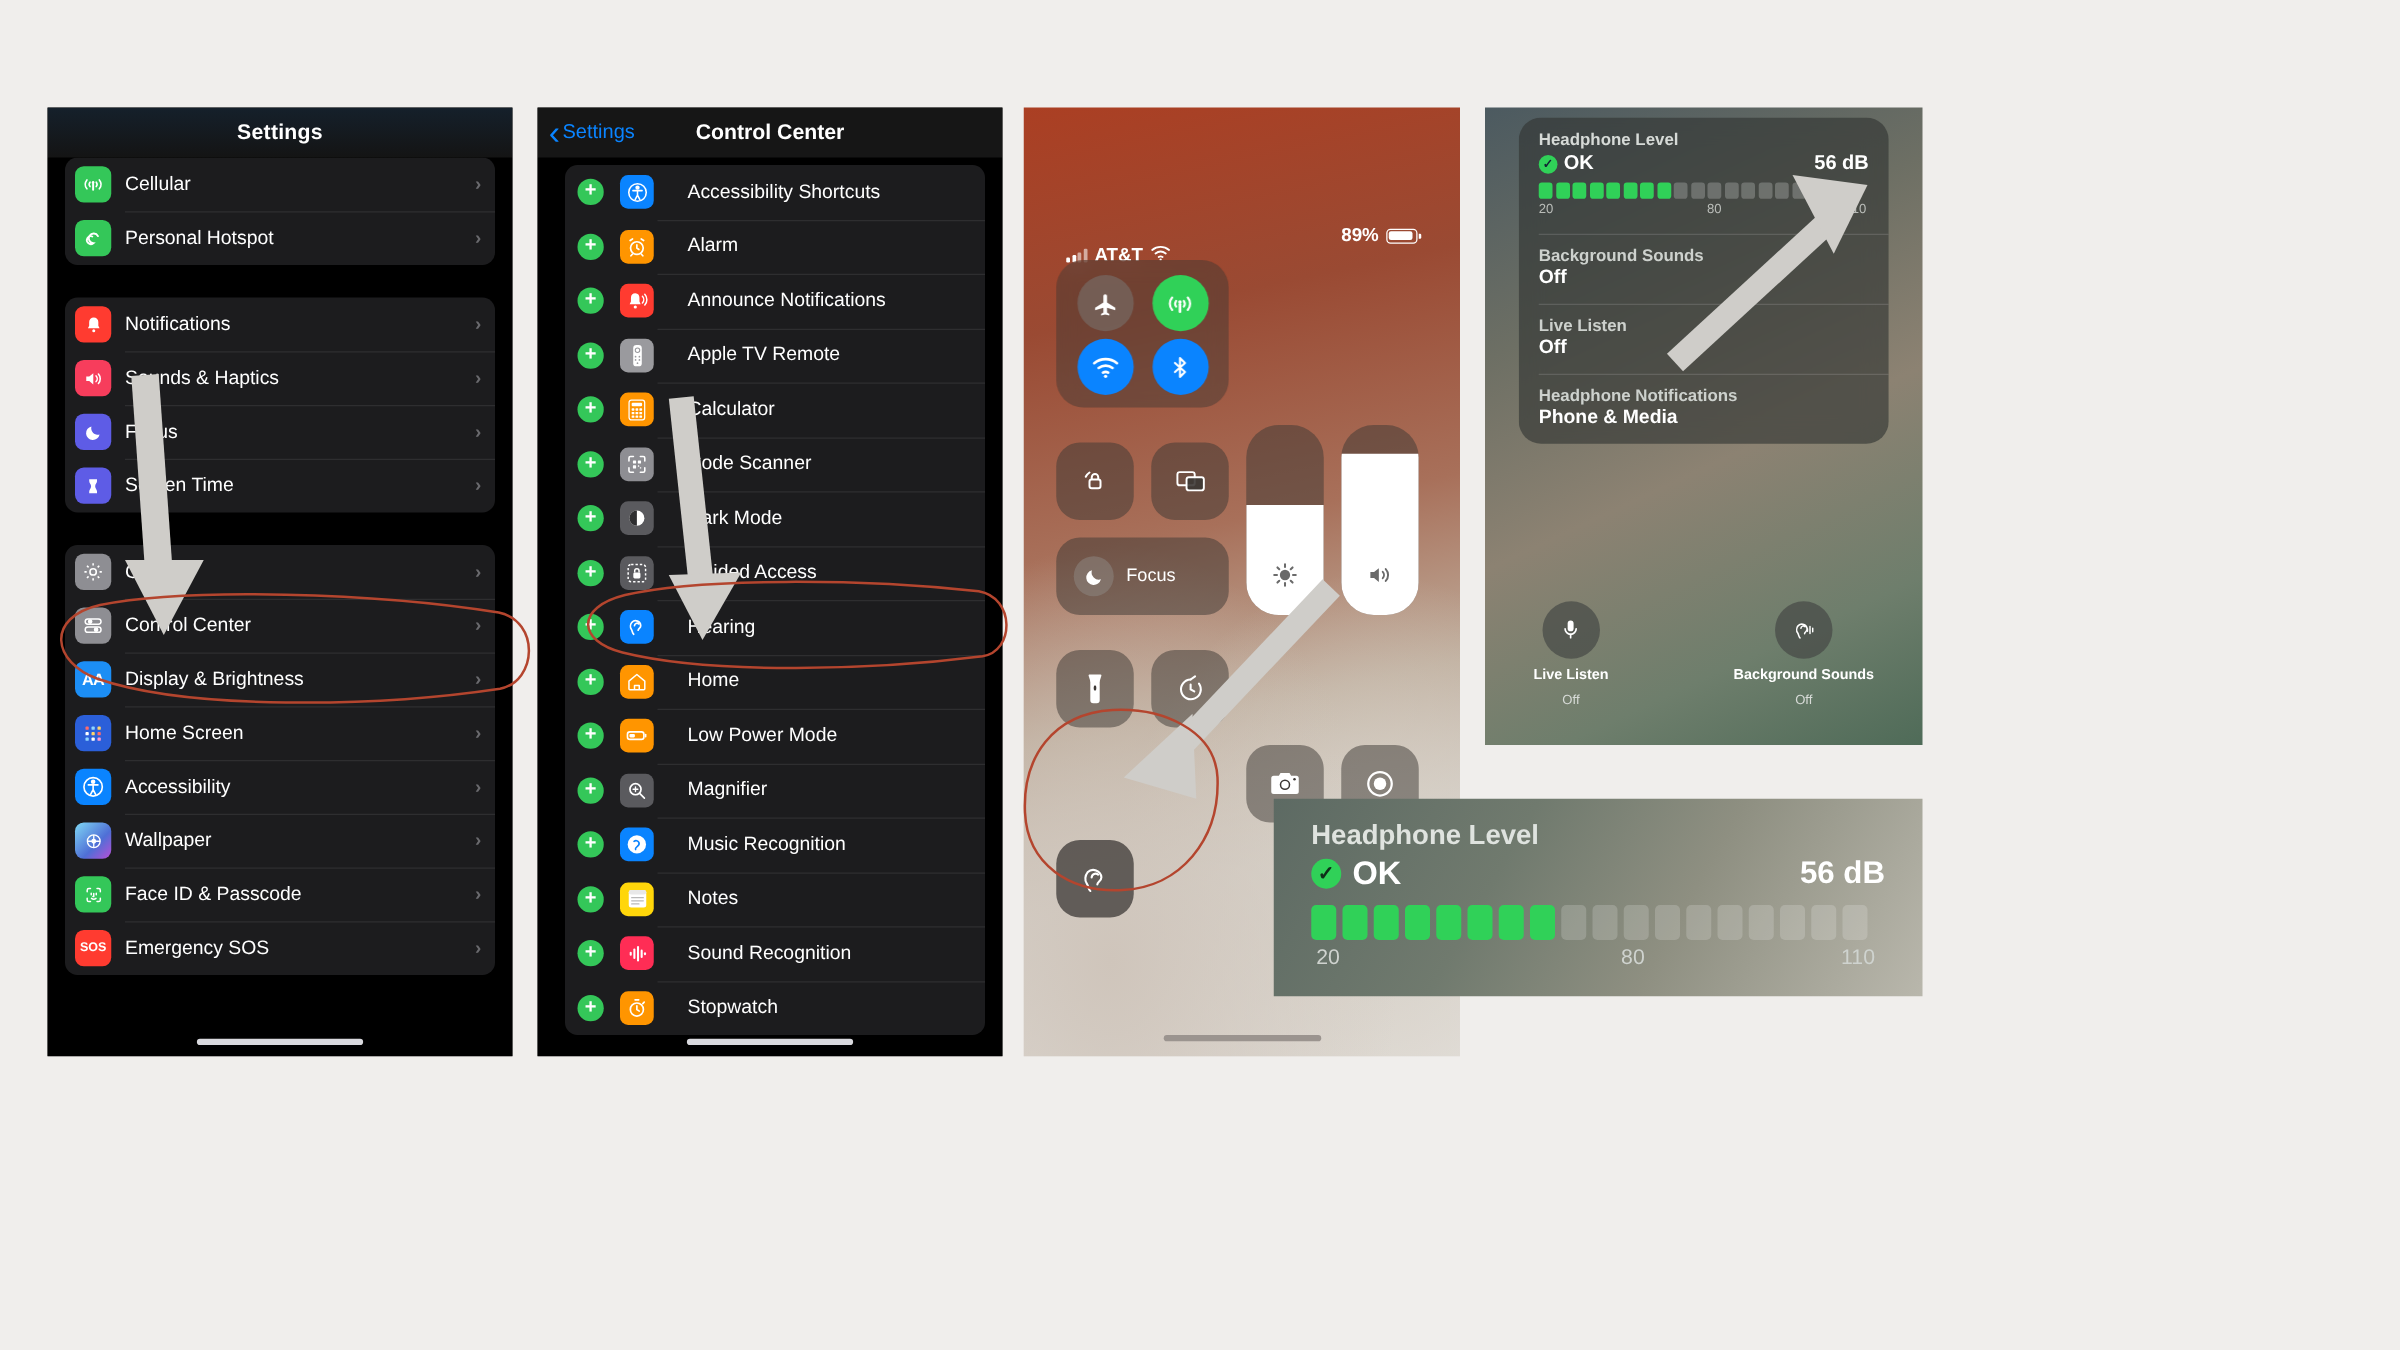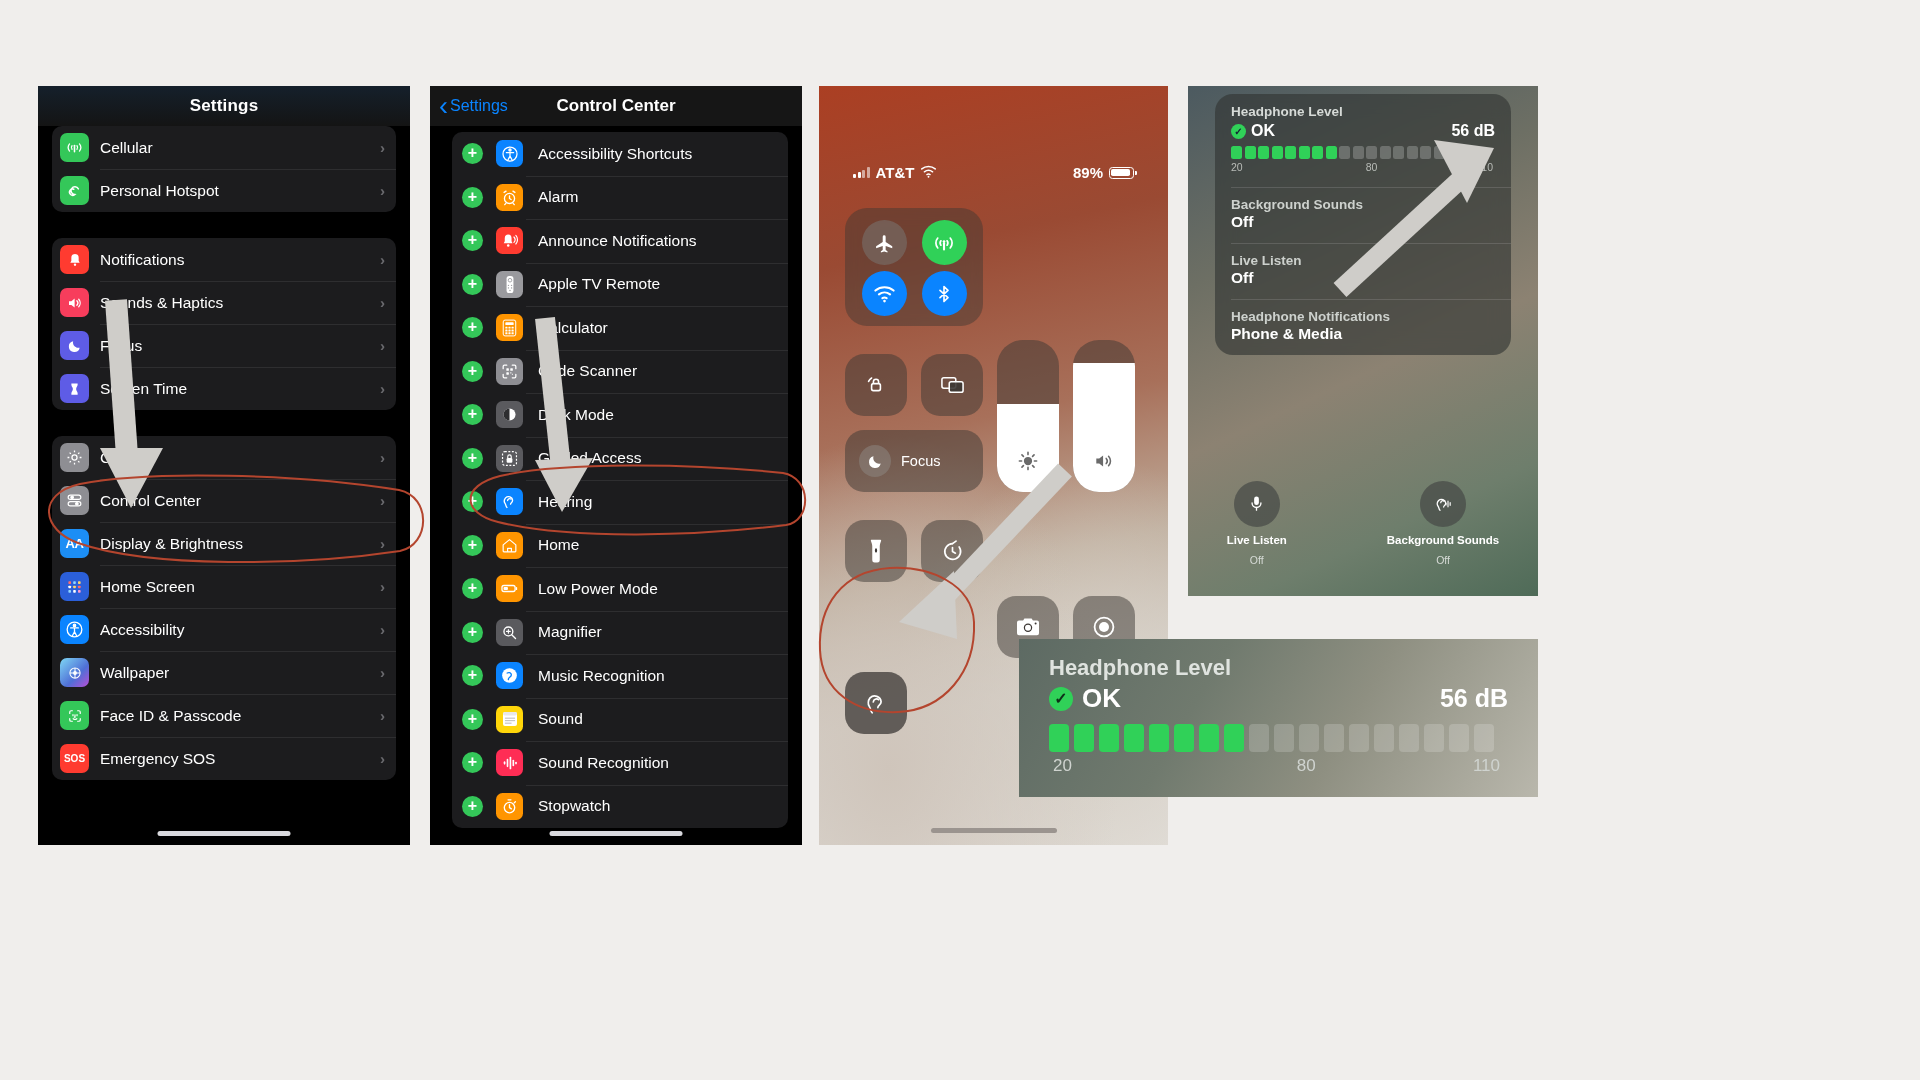--- a/index.html
+++ b/index.html
@@ -61,34 +61,34 @@
   .cc-grp{ background:#1c1c1e; border-radius:10px; margin: 6px 14px 0 22px; overflow:hidden;}
   .cc-row{ display:flex; align-items:center; height:43.5px; position:relative; padding-left:10px;}
   .cc-row + .cc-row::before{content:""; position:absolute; left:74px; right:0; top:0; height:1px; background:#2e2e30;}
   .plus{
     width:21px;height:21px;border-radius:50%;background:#34c759;flex:0 0 21px;
     display:flex;align-items:center;justify-content:center;color:#fff;font-size:16px;font-weight:600;line-height:0;
   }
   .plus span{ margin-top:-1px; }
   .cc-ic{ width:27px;height:27px;border-radius:6.5px;margin-left:13px;flex:0 0 27px;
           display:flex;align-items:center;justify-content:center;font-size:14px;color:#fff;overflow:hidden;}
-  .cc-label{ color:#fff; font-size:15.5px; margin-left:15px; white-space:nowrap;}
+  .cc-label{ color:#fff; font-size:15.5px; margin-left:27px; white-space:nowrap;}
   .homebar{ position:absolute; bottom:9px; left:50%; transform:translateX(-50%);
             width:133px;height:5px;border-radius:3px;background:#d9d9de;}
 
   
   #p3 { left: 819px; top: 86px; width: 349px; height: 759px;
         background:
           radial-gradient(120% 80% at 20% 90%, #cfc5bb 0%, rgba(207,197,187,0) 55%),
           radial-gradient(100% 60% at 80% 85%, #d8d2c9 0%, rgba(216,210,201,0) 60%),
           linear-gradient(168deg,#ab3f23 0%, #9a4a33 22%, #a8705a 44%, #bfae9d 62%, #d7d2cb 78%, #e6e3df 100%);
   }
   .cc-status{ position:absolute; top:78px; left:0; right:0; display:flex; align-items:center;
               justify-content:space-between; padding:0 34px; color:#fff; font-size:15px; font-weight:600;}
-  .cc-left{ display:flex; align-items:center; gap:6px;}
+  .cc-left{ display:flex; align-items:center; gap:6px;margin-top:32px;}
   .bars{ display:flex; align-items:flex-end; gap:1.5px; height:11px;}
   .bars i{ width:3px; background:#fff; border-radius:1px; display:block;}
   .bars i:nth-child(1){height:4px;} .bars i:nth-child(2){height:6px;}
   .bars i:nth-child(3){height:8.5px;opacity:.55;} .bars i:nth-child(4){height:11px;opacity:.55;}
   .cc-right{ display:flex; align-items:center; gap:6px;}
   .batt{ width:25px;height:12px;border:1.6px solid #fff;border-radius:3.4px;position:relative;}
   .batt::after{content:"";position:absolute;right:-3.6px;top:3.2px;width:2px;height:4.6px;background:#fff;border-radius:0 1px 1px 0;}
   .batt i{position:absolute;left:1.4px;top:1.4px;bottom:1.4px;width:83%;background:#fff;border-radius:1.8px;display:block;}
 
   .cc-grid{ position:absolute; top:122px; left:26px; right:26px; }
@@ -553,21 +553,21 @@
             </div>
           <div class="cc-ic" style="background:#ffd60a;">
             <svg width="20" height="20" viewBox="0 0 24 24">
               <rect x="3.6" y="3.6" width="16.8" height="16.8" rx="2.4" fill="#fff"></rect>
               <rect x="3.6" y="3.6" width="16.8" height="4.2" rx="2.4" fill="#e8e8e8"></rect>
               <g stroke="#b9b9b9" stroke-width="1.2" stroke-linecap="round">
                 <path d="M6.4 11h11.2M6.4 14h11.2M6.4 17h7"></path>
               </g>
             </svg>
           </div>
-          <div class="cc-label">Sound</div>
+          <div class="cc-label">Notes</div>
         </div>
 
         <div class="cc-row">
           <div class="plus">
               <span>+</span>
             </div>
           <div class="cc-ic" style="background:#ff2d55;">
             <svg width="20" height="20" viewBox="0 0 24 24">
               <g fill="#fff">
                 <rect x="4.5" y="10" width="2" height="4" rx="1"></rect>

